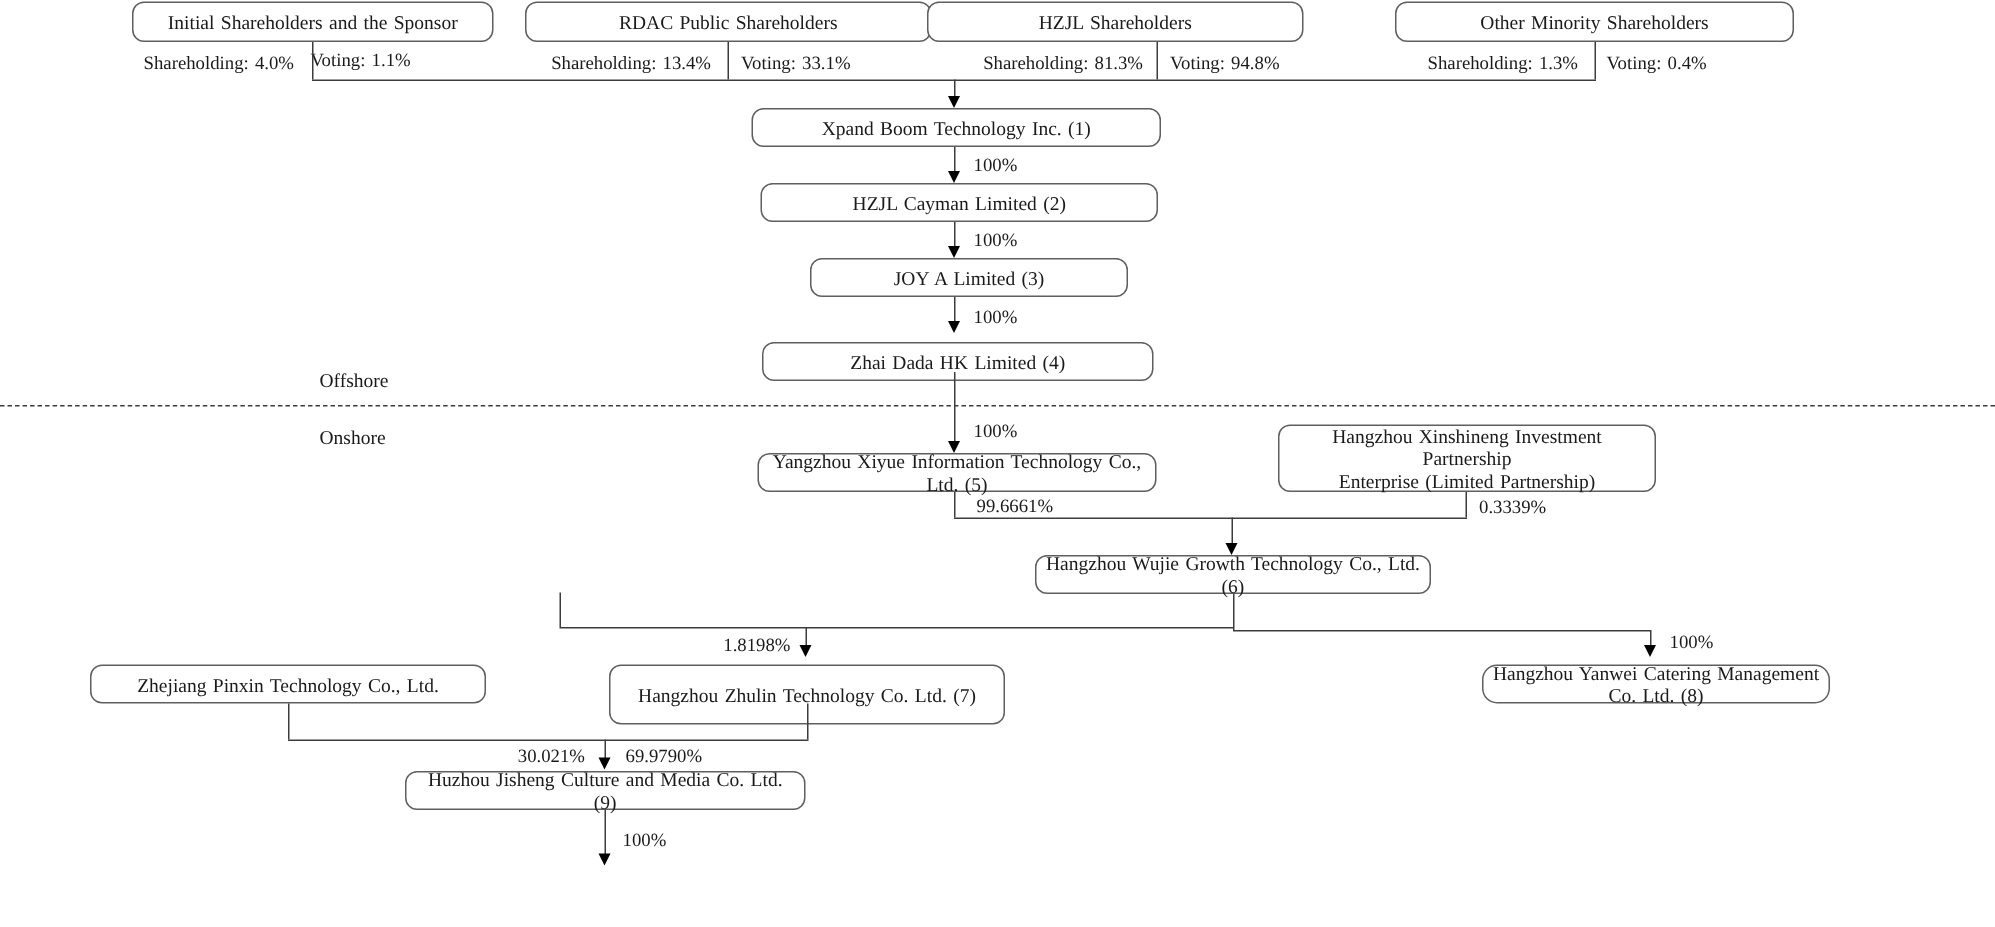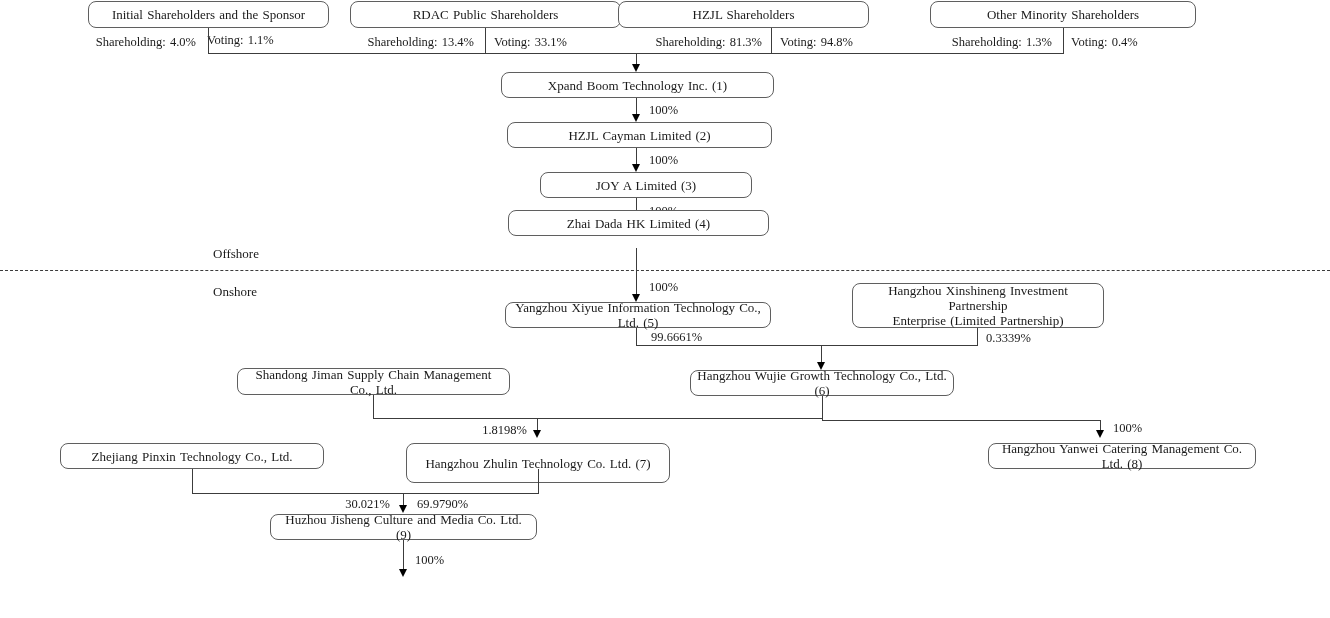--- a/index.html
+++ b/index.html
@@ -103,21 +103,21 @@
   <div class="arrow" style="left:632px; top:164px;"></div>
   <div class="pct" style="left:649px; top:153px;">100%</div>
 
   <div class="node" style="left:507px; top:172px; width:212px; height:26px;margin-left:33px;">
     <span>JOY A Limited (3)</span>
   </div>
   <div class="vline" style="left:636px; top:198px; height:17px;"></div>
   <div class="arrow" style="left:632px; top:214px;"></div>
   <div class="pct" style="left:649px; top:204px;">100%</div>
 
-  <div class="node" style="left:508px; top:210px; width:261px; height:26px;">
+  <div class="node" style="left:508px; top:228px; width:261px; height:26px;">
     <span>Zhai Dada HK Limited (4)</span>
   </div>
 
   <div class="region-lbl" style="left:213px; top:246px;">Offshore</div>
   <div class="divider" style="top:270px;"></div>
   <div class="region-lbl" style="left:213px; top:284px;">Onshore</div>
 
   <div class="vline" style="left:636px; top:248px; height:47px;"></div>
   <div class="arrow" style="left:632px; top:294px;"></div>
   <div class="pct" style="left:649px; top:280px;">100%</div>
@@ -131,23 +131,20 @@
   </div>
 
   <div class="vline" style="left:636px; top:328px; height:17px;"></div>
   <div class="vline" style="left:977px; top:328px; height:17px;"></div>
   <div class="hline" style="left:636px; top:345px; width:342px;"></div>
   <div class="pct" style="left:651px; top:330px;">99.6661%</div>
   <div class="pct" style="left:986px; top:331px;">0.3339%</div>
   <div class="vline" style="left:821px; top:345px; height:18px;"></div>
   <div class="arrow" style="left:817px; top:362px;"></div>
 
-  <div class="node" style="left:237px; top:368px; width:273px; height:27px;">
-    <span>Shandong Jiman Supply Chain Management Co., Ltd.</span>
-  </div>
   <div class="node" style="left:690px; top:370px; width:264px; height:26px;">
     <span>Hangzhou Wujie Growth Technology Co., Ltd. (6)</span>
   </div>
 
   <div class="vline" style="left:373px; top:395px; height:23px;"></div>
   <div class="vline" style="left:822px; top:396px; height:24px;"></div>
   <div class="hline" style="left:373px; top:418px; width:449px;"></div>
   <div class="hline" style="left:822px; top:420px; width:278px;"></div>
   <div class="vline" style="left:537px; top:418px; height:13px;"></div>
   <div class="arrow" style="left:533px; top:430px;"></div>
@@ -156,21 +153,21 @@
   <div class="vline" style="left:1100px; top:420px; height:11px;"></div>
   <div class="arrow" style="left:1096px; top:430px;"></div>
   <div class="pct" style="left:1113px; top:421px;">100%</div>
 
   <div class="node" style="left:60px; top:443px; width:264px; height:26px;">
     <span>Zhejiang Pinxin Technology Co., Ltd.</span>
   </div>
   <div class="node" style="left:406px; top:443px; width:264px; height:40px;">
     <span>Hangzhou Zhulin Technology Co. Ltd. (7)</span>
   </div>
-  <div class="node" style="left:988px; top:443px; width:268px; height:26px;">
+  <div class="node" style="left:988px; top:443px; width:232px; height:26px;border-radius:10px;">
     <span>Hangzhou Yanwei Catering Management Co. Ltd. (8)</span>
   </div>
 
   <div class="vline" style="left:192px; top:469px; height:24px;"></div>
   <div class="vline" style="left:538px; top:469px; height:24px;"></div>
   <div class="hline" style="left:192px; top:493px; width:347px;"></div>
   <div class="vline" style="left:403px; top:493px; height:13px;"></div>
   <div class="arrow" style="left:399px; top:505px;"></div>
   <div class="pct r" style="left:310px; top:497px; width:80px;">30.021%</div>
   <div class="pct" style="left:417px; top:497px;">69.9790%</div>

